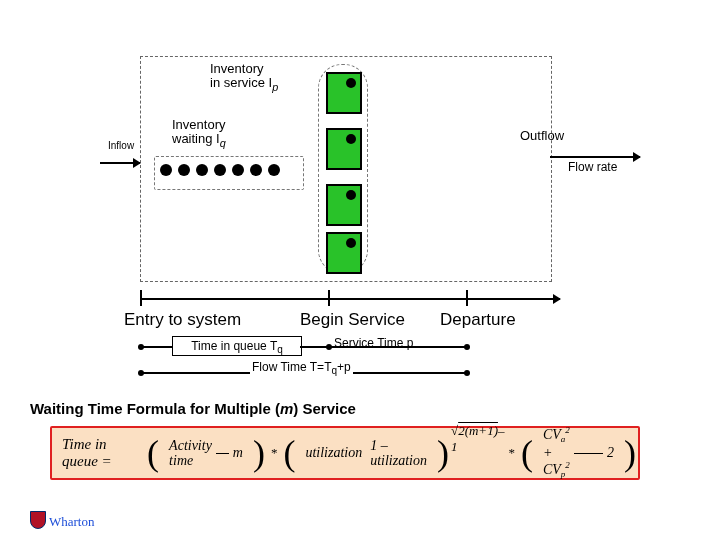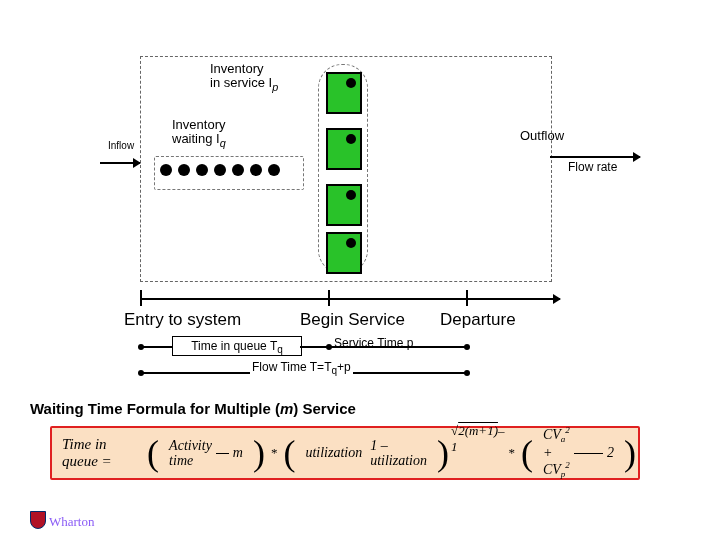--- a/index.html
+++ b/index.html
@@ -52,21 +52,21 @@
   .formula-box .lead{margin-left:10px;font-style:italic;font-size:15px}
   .frac{display:inline-flex;flex-direction:row;align-items:center;margin:0 4px;font-style:italic;font-size:14px}
   .frac .top,.frac .bot{padding:0 4px;line-height:1.1}
   .frac .bar{width:100%;height:1px;background:#000;position:static}
   .paren{font-size:36px;line-height:36px;font-family:'Times New Roman',serif;margin:0 2px}
   .star{margin:0 4px;font-size:13px}
   .expo{font-size:13px;position:relative;top:-14px;font-style:italic;font-family:Liberation Serif, serif}
   .sub{font-size:9px;vertical-align:sub}
   .sup{font-size:9px;vertical-align:super}
   
-  .wh-logo{position:absolute;left:30px;bottom:10px;font-family:'Times New Roman',serif;color:#8b5cf6;font-size:13px}
+  .wh-logo{position:absolute;left:30px;bottom:10px;font-family:'Times New Roman',serif;color:#1d4ed8;font-size:13px}
   .wh-logo .shield{display:inline-block;width:14px;height:16px;background:#b11226;border:1px solid #002b6b;border-radius:0 0 8px 8px;vertical-align:-3px;margin-right:3px}
   .footer{position:absolute;left:0;right:0;bottom:8px;text-align:center;font-size:10px;color:#333}
 </style>
 </head>
 <body>
 
 <div class="slide">
 
   <div class="sysbox"></div>
   <div class="inv-service-lbl"><span style="white-space:pre">Inventory

